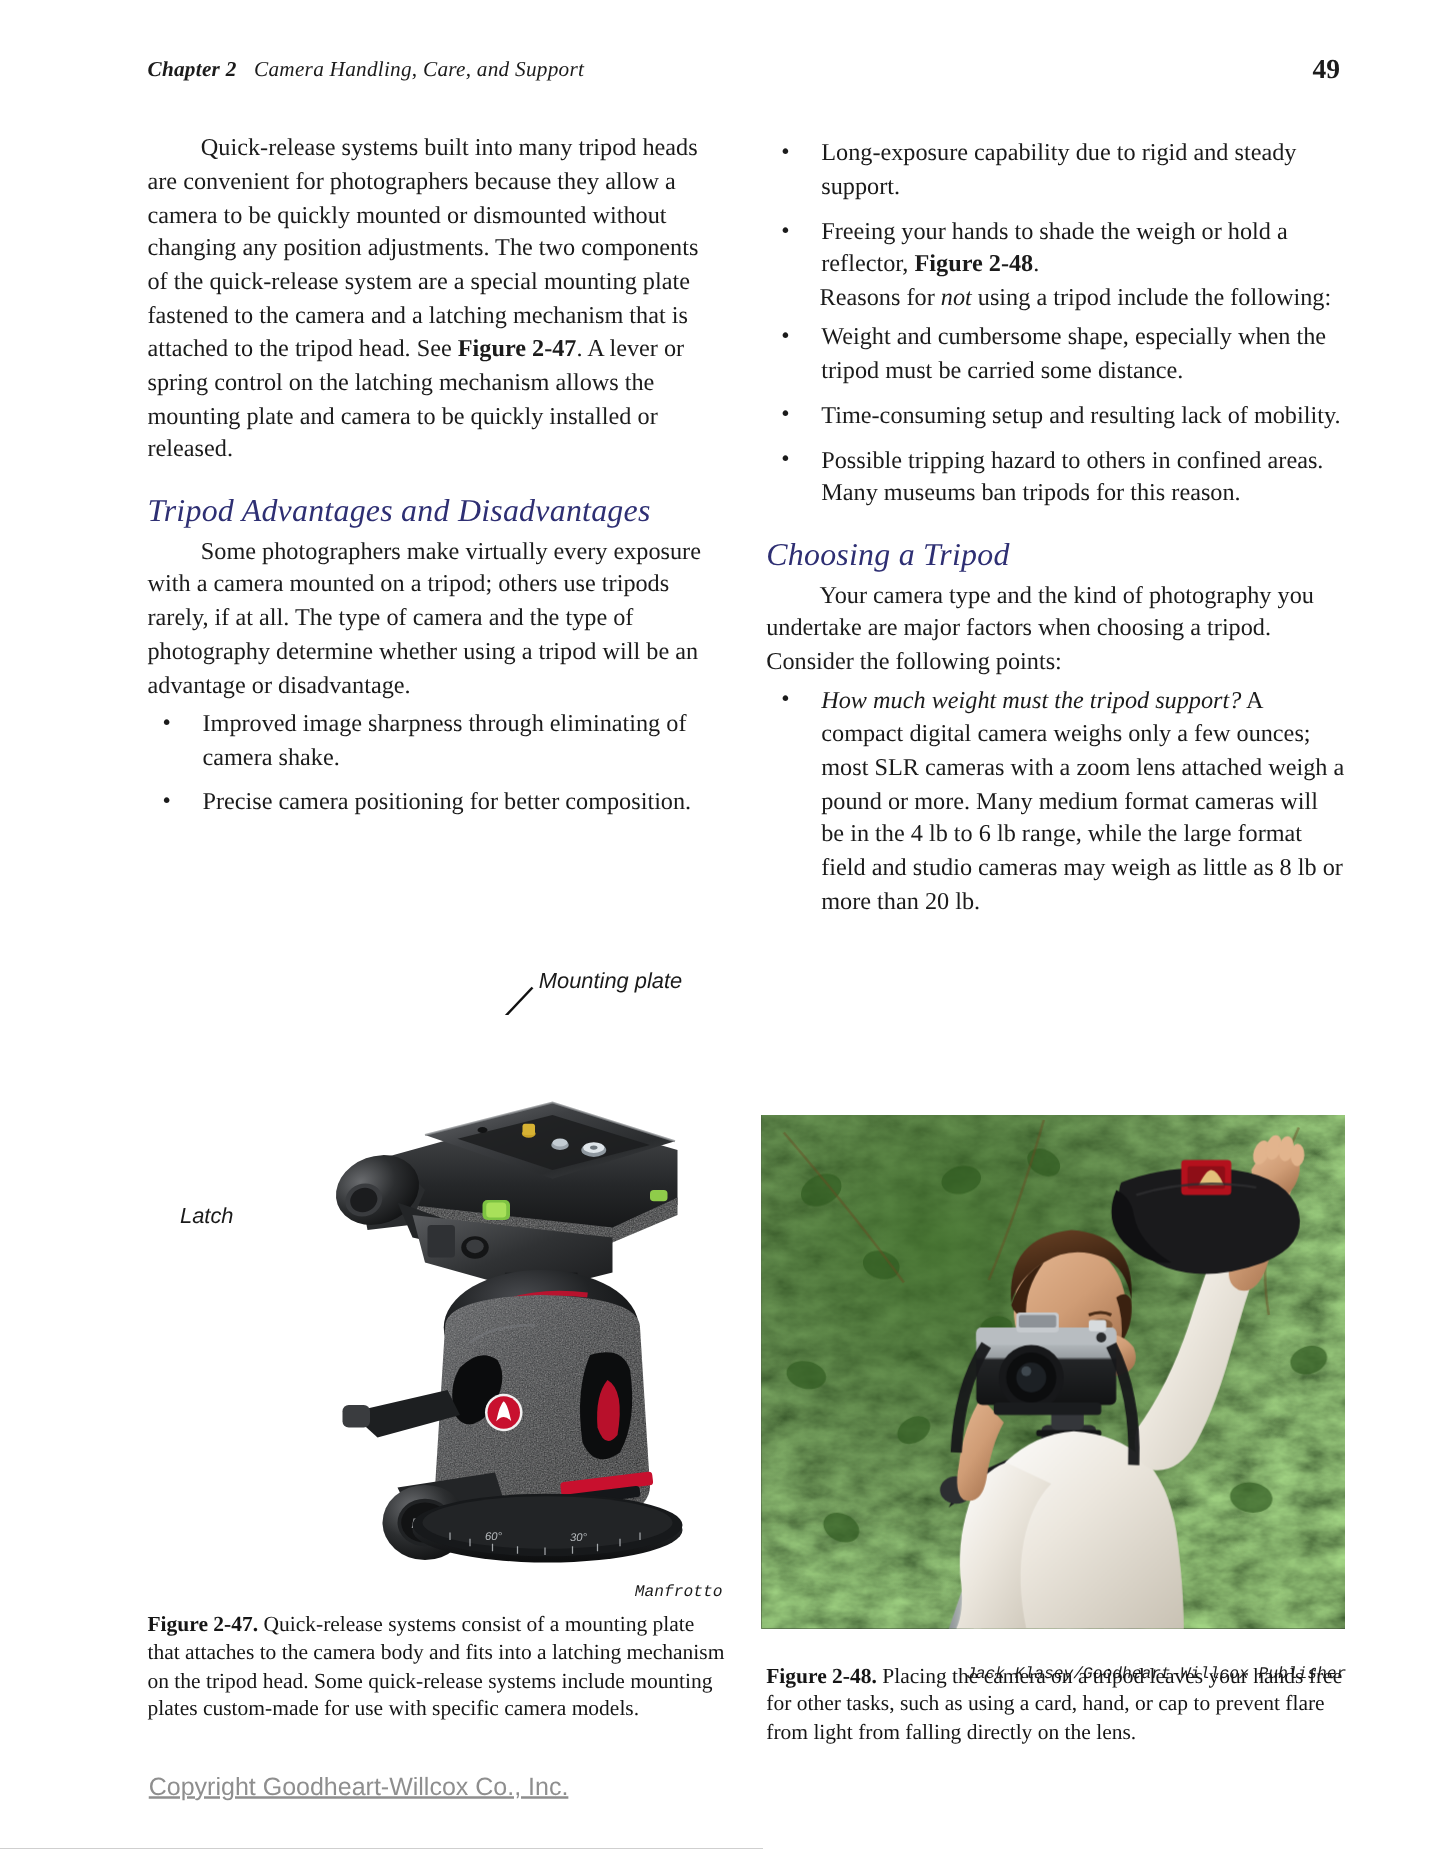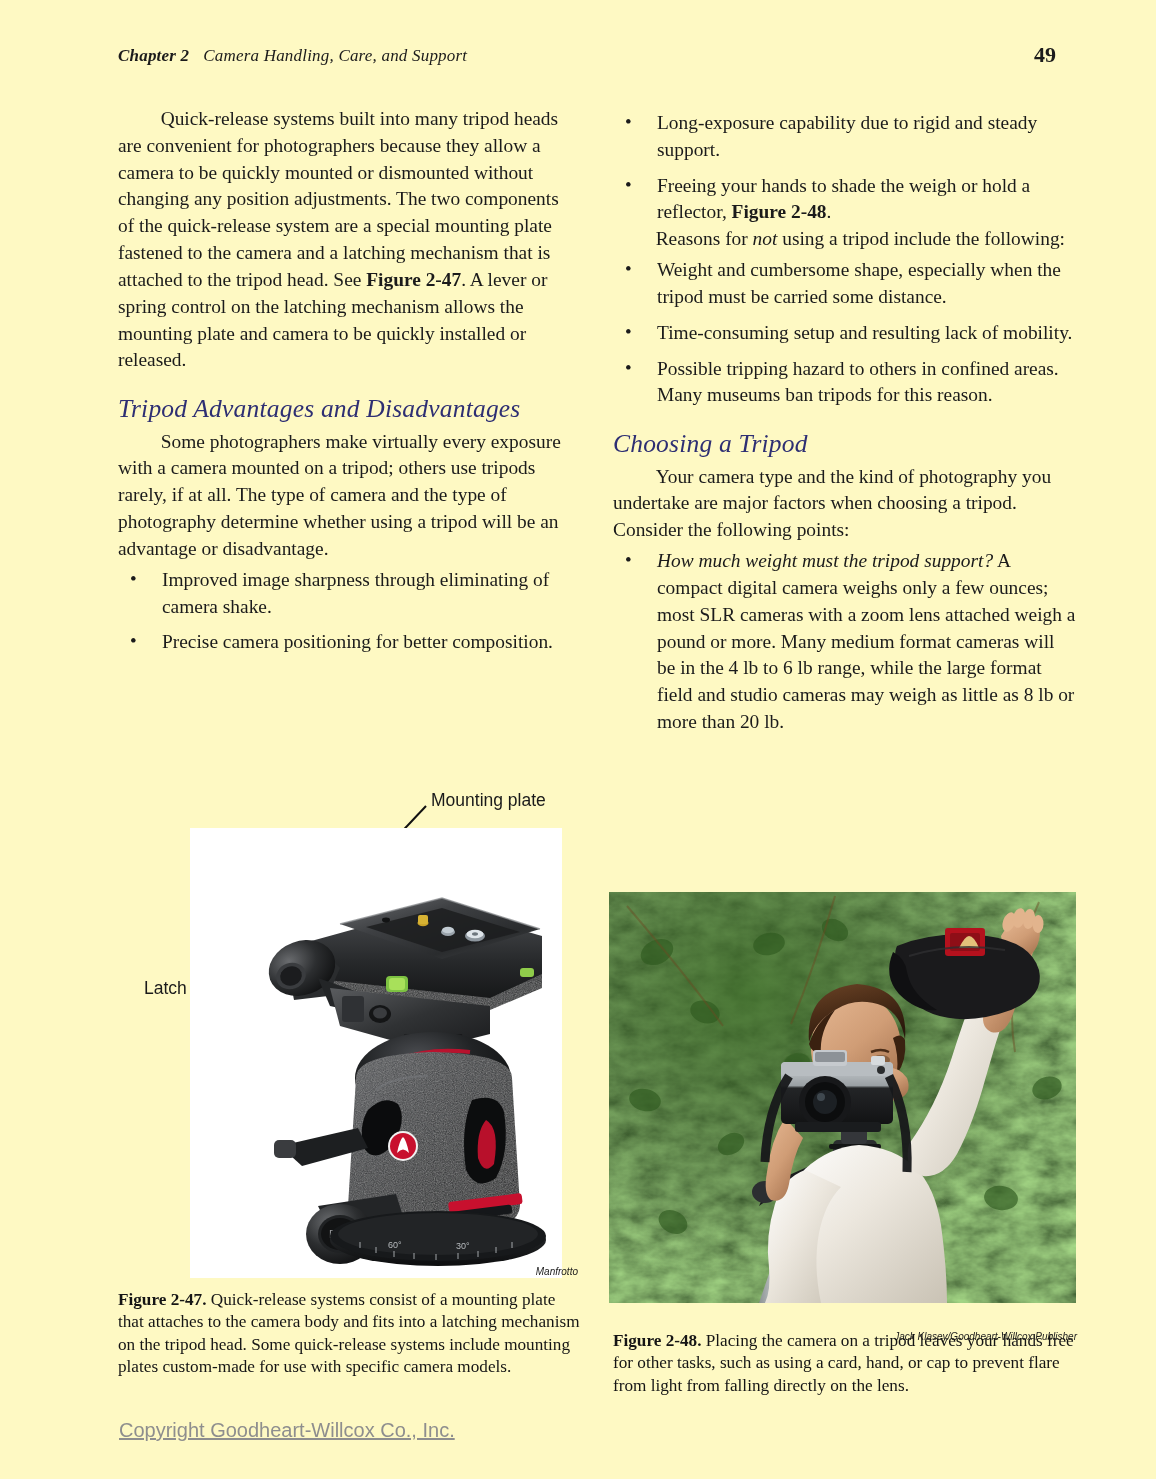--- a/index.html
+++ b/index.html
@@ -4,21 +4,21 @@
 <style>
   html, body {
     margin: 0;
     padding: 0;
     background: #8a8a8a;
   }
   .page {
     position: relative;
     width: 1156px;
     height: 1479px;
-    background: #fef9c3;
+    background: #ffffff;
     overflow: hidden;
     font-family: "Liberation Serif", serif;
     color: #1b1b1b;
   }
 
   
   .running-head {
     position: absolute;
     left: 118px;
     top: 46px;
@@ -27,21 +27,21 @@
     letter-spacing: .2px;
     white-space: nowrap;
   }
   .running-head .chap {
     font-weight: bold;
     font-style: italic;
     margin-right: 14px;
   }
   .folio {
     position: absolute;
-    right: 100px;
+    right: 84px;
     top: 42px;
     font-size: 22px;
     font-weight: bold;
     font-family: "Liberation Serif", serif;
   }
 
   
   .col {
     position: absolute;
     top: 106px;
@@ -87,23 +87,24 @@
     font-size: 19px;
     line-height: 1.383;
   }
   .b  { font-weight: bold; }
   .i  { font-style: italic; }
 
   
   .fig47-wrap {
     position: absolute;
     left: 118px;
-    top: 778px;
+    top: 762px;
     width: 460px;
     height: 520px;
+    font-style: italic;
   }
   .fig47-photo {
     position: absolute;
     left: 72px;
     top: 50px;
     width: 372px;
     height: 450px;
   }
 
   .callout-label {
@@ -111,23 +112,23 @@
     font-family: "Liberation Sans", sans-serif;
     font-size: 17.5px;
     color: #1a1a1a;
     white-space: nowrap;
   }
   .label-mounting { left: 313px; top: 12px; }
   .label-latch    { left: 26px;  top: 200px; }
 
   .credit {
     position: absolute;
-    font-family: Liberation Sans, sans-serif;
+    font-family: Liberation Mono, monospace;
     font-style: italic;
-    font-size: 10px;
+    font-size: 13px;
     color: #1a1a1a;
     white-space: nowrap;
   }
   .credit-47 { left: 118px; top: 1266px; width: 460px; text-align: right; }
   .credit-48 { left: 613px; top: 1331px; width: 464px; text-align: right; }
 
   .fig-caption {
     position: absolute;
     font-family: Liberation Serif, serif;
     font-size: 17.2px;

